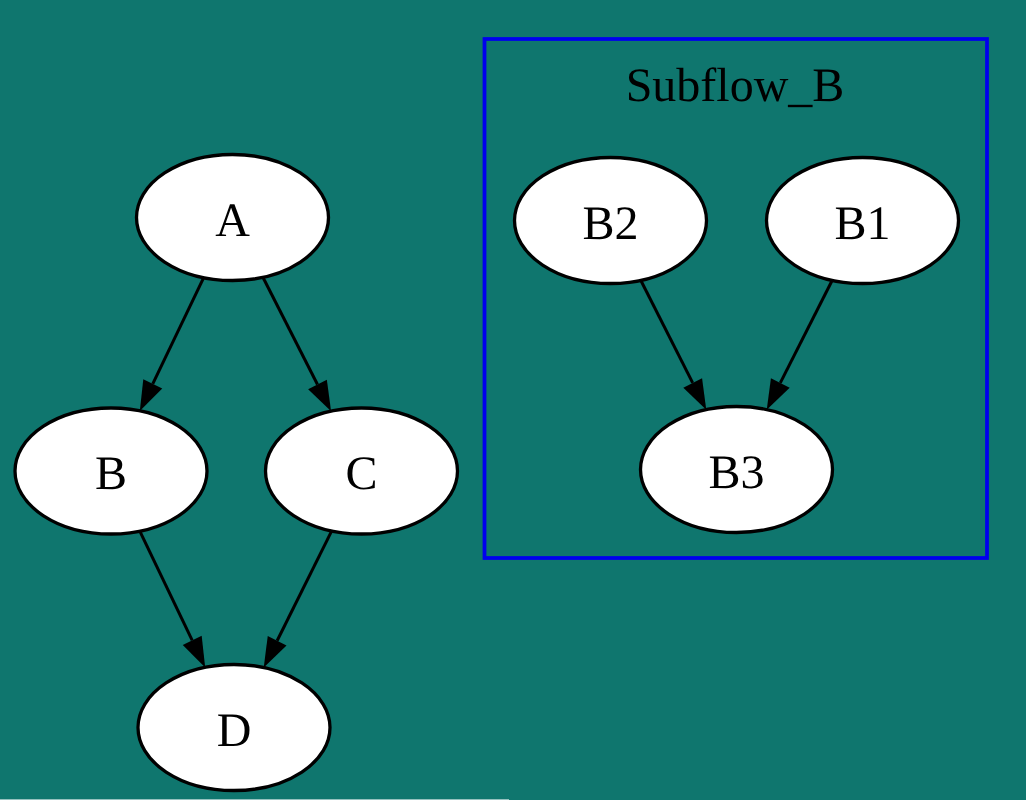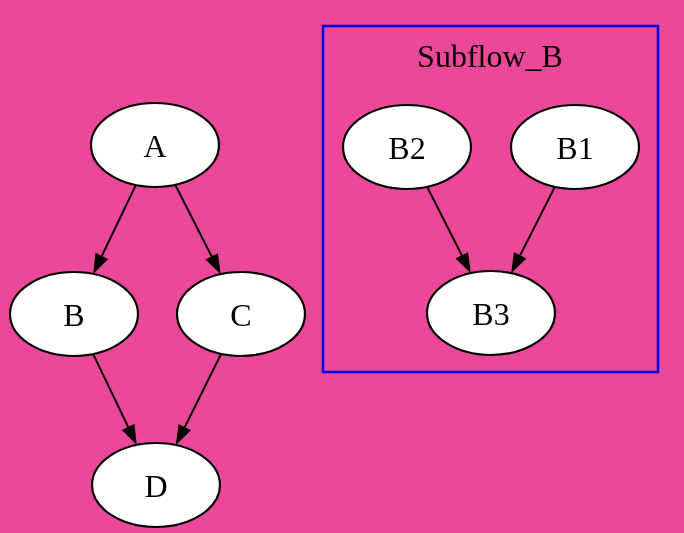--- a/index.html
+++ b/index.html
@@ -5,21 +5,21 @@
   html, body {
     margin: 0;
     padding: 0;
     background: #ffffff;
     font-family: "Liberation Serif", "DejaVu Serif", serif;
   }
   .canvas {
     position: relative;
     width: 684px;
     height: 533px;
-    background: #ec4899;
+    background: #0f766e;
     overflow: hidden;
   }
   svg { display: block; }
   .lbl {
     font-family: "Liberation Serif", "DejaVu Serif", serif;
     fill: #000000;
   }
 </style>
 </head>
 <body>

